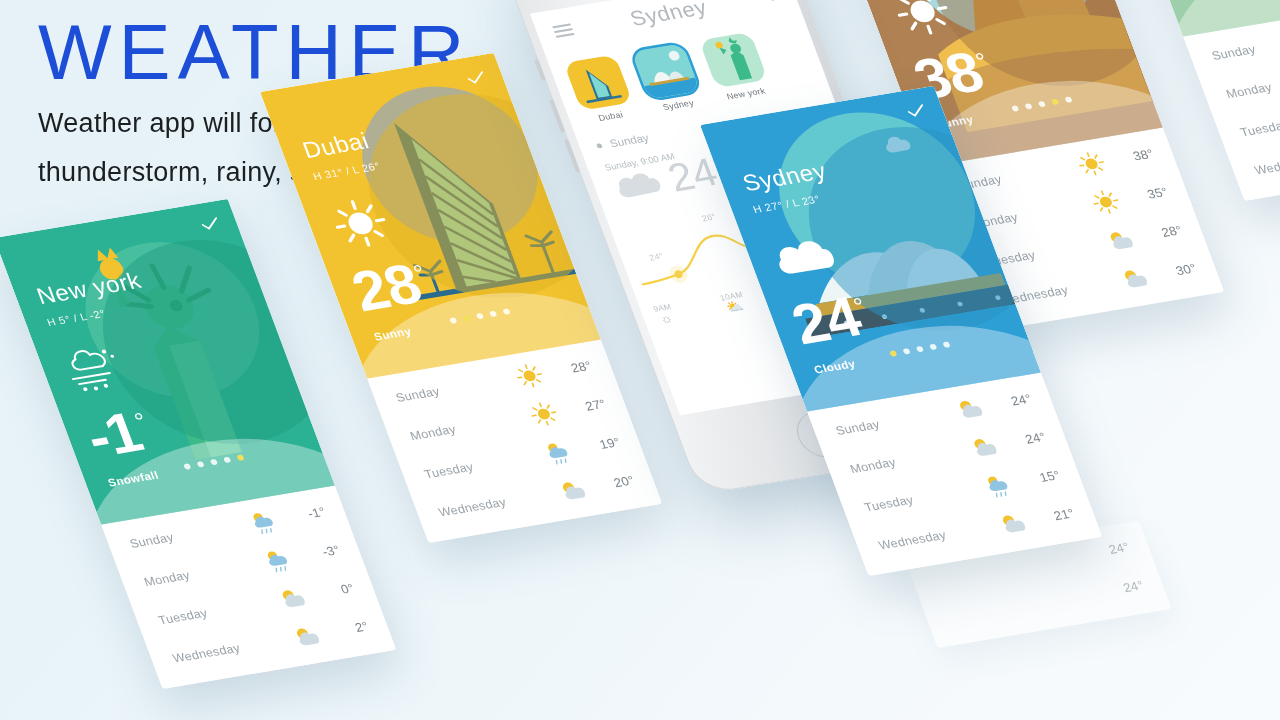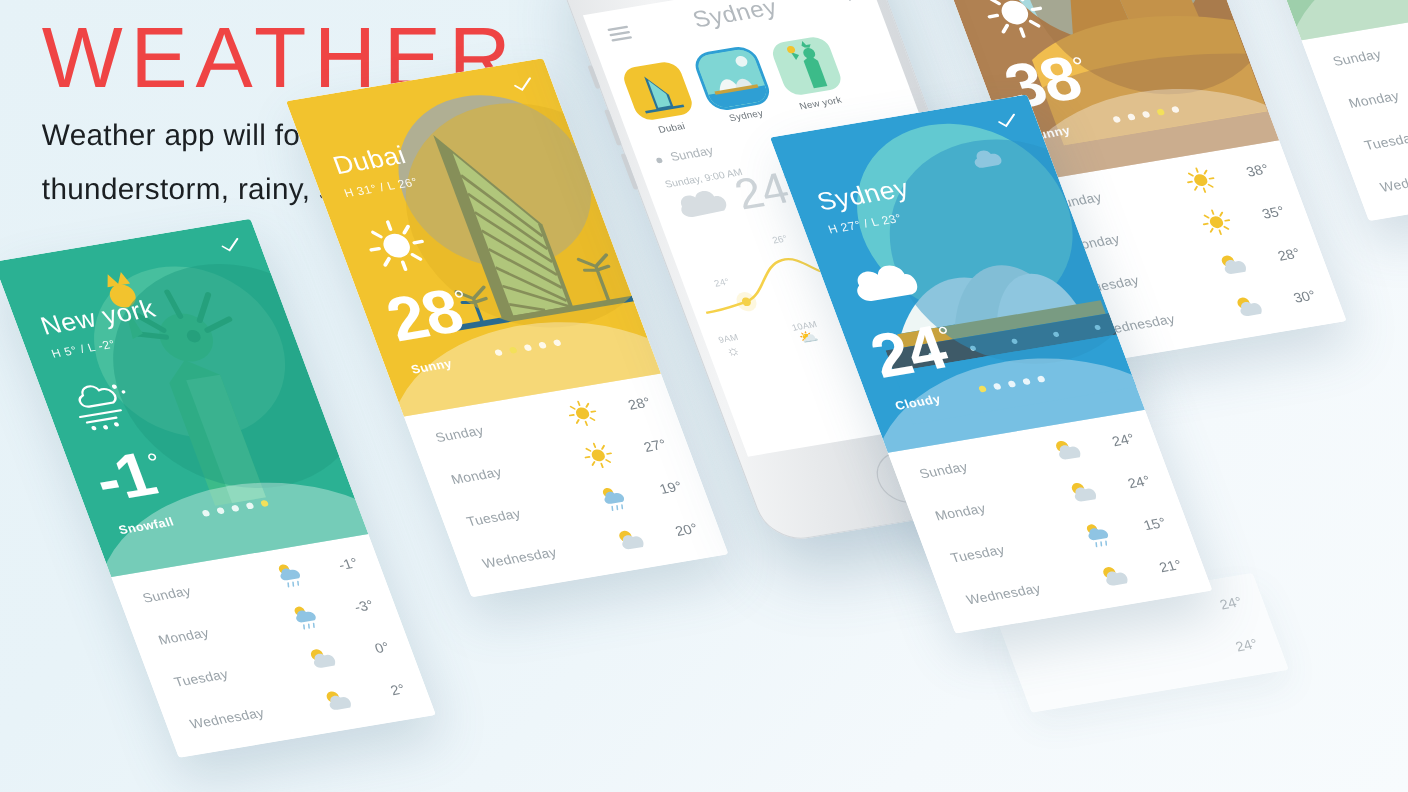--- a/index.html
+++ b/index.html
@@ -7,21 +7,21 @@
   body {
     font-family:"Liberation Sans", sans-serif;
     background: linear-gradient(130deg,#e6f2f7 0%, #e8f3f8 30%, #eef6fa 55%, #f4f9fc 75%, #f7fbfd 100%);
     position:relative;
   }
   .stage { position:absolute; inset:0; }
 
   
   .headline { position:absolute; left:38px; top:12px; }
   .headline .h1 {
-    font-size:78px; font-weight:400; letter-spacing:7px; color:#ef4444; line-height:1.05;
+    font-size:78px; font-weight:400; letter-spacing:7px; color:#1d4ed8; line-height:1.05;
   }
   .headline .sub {
     font-size:27px; color:#1b1f22; line-height:1.45; margin-top:10px; letter-spacing:.3px;
   }
 
   
   .card {
     position:absolute;
     width:228px;
     border-radius:3px;

